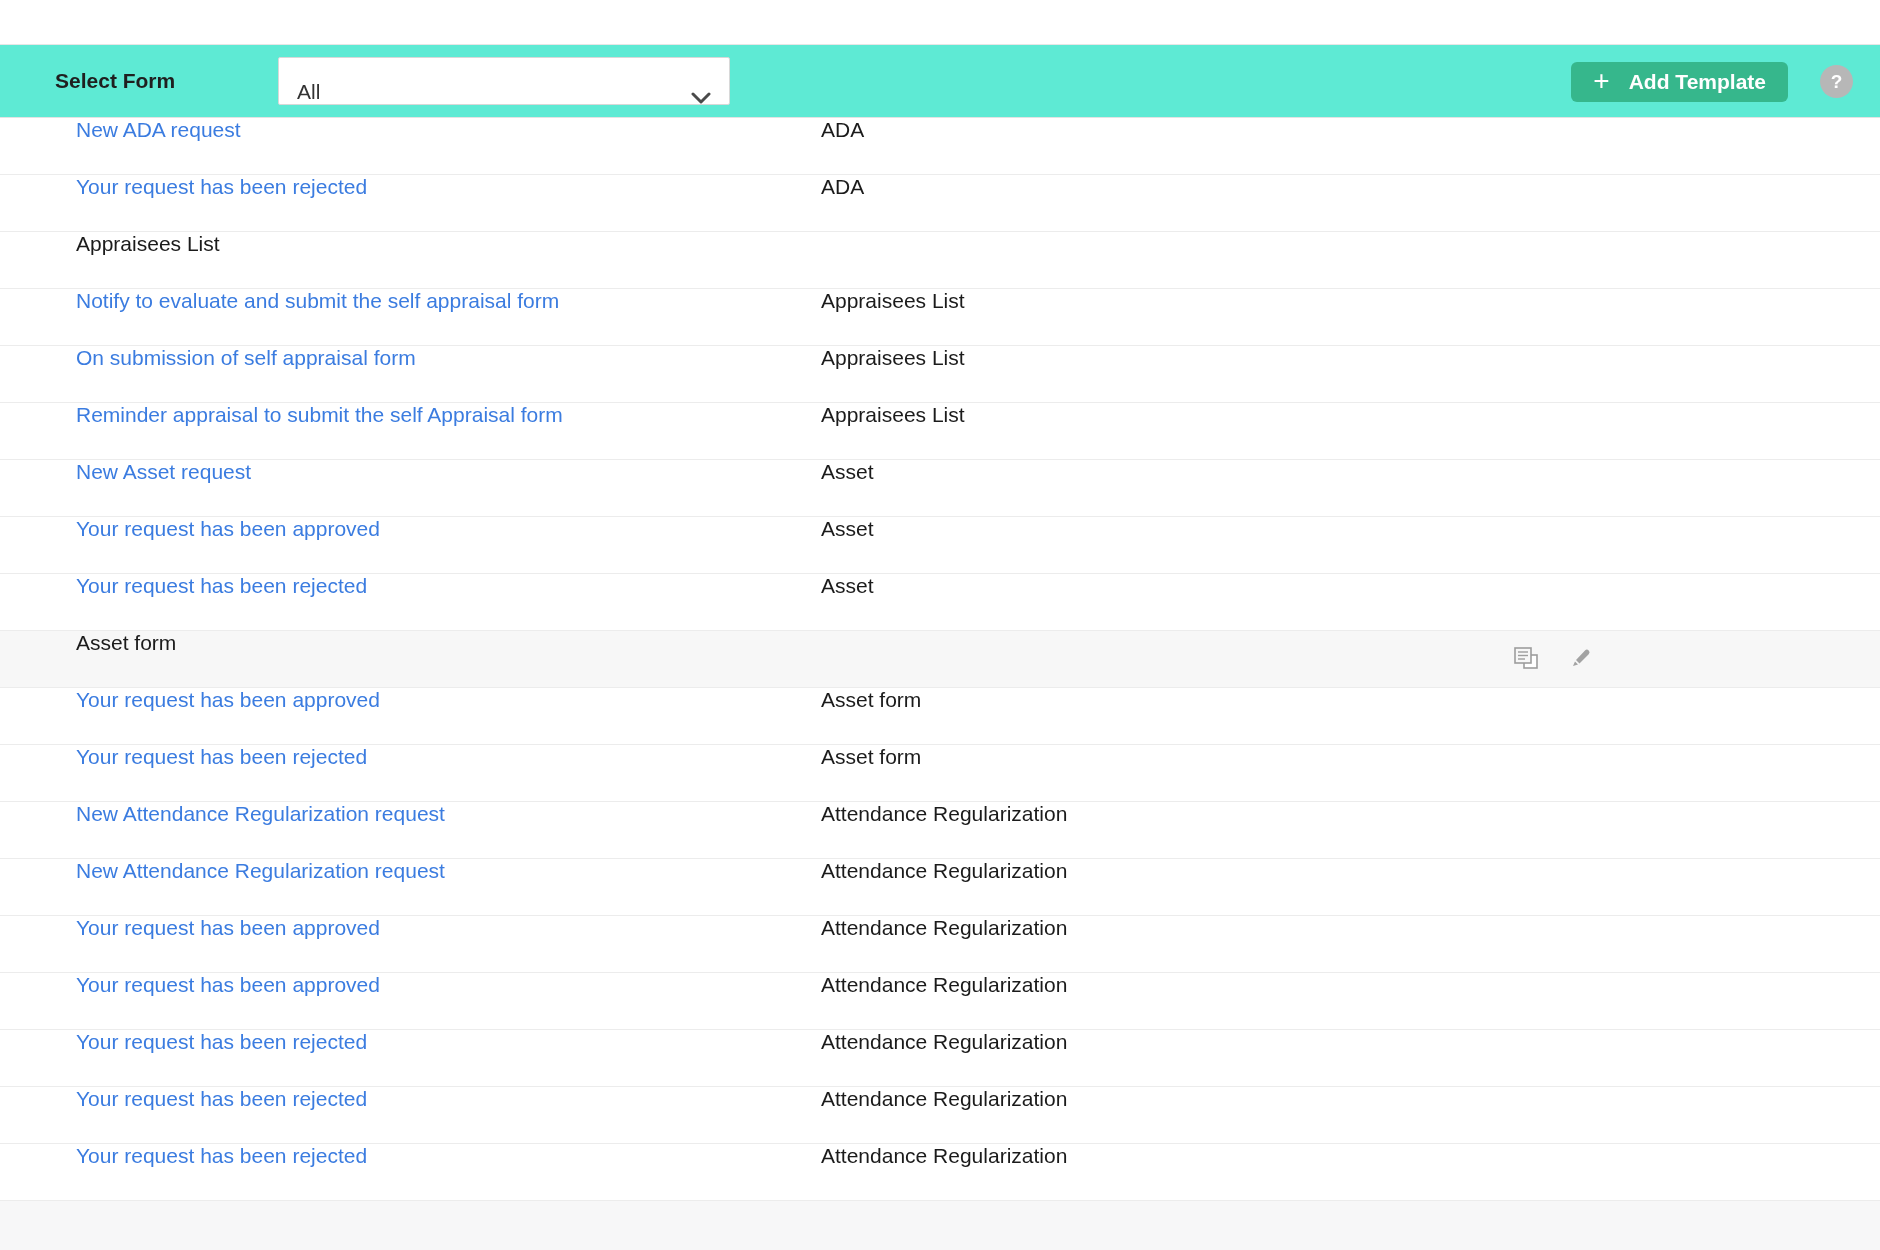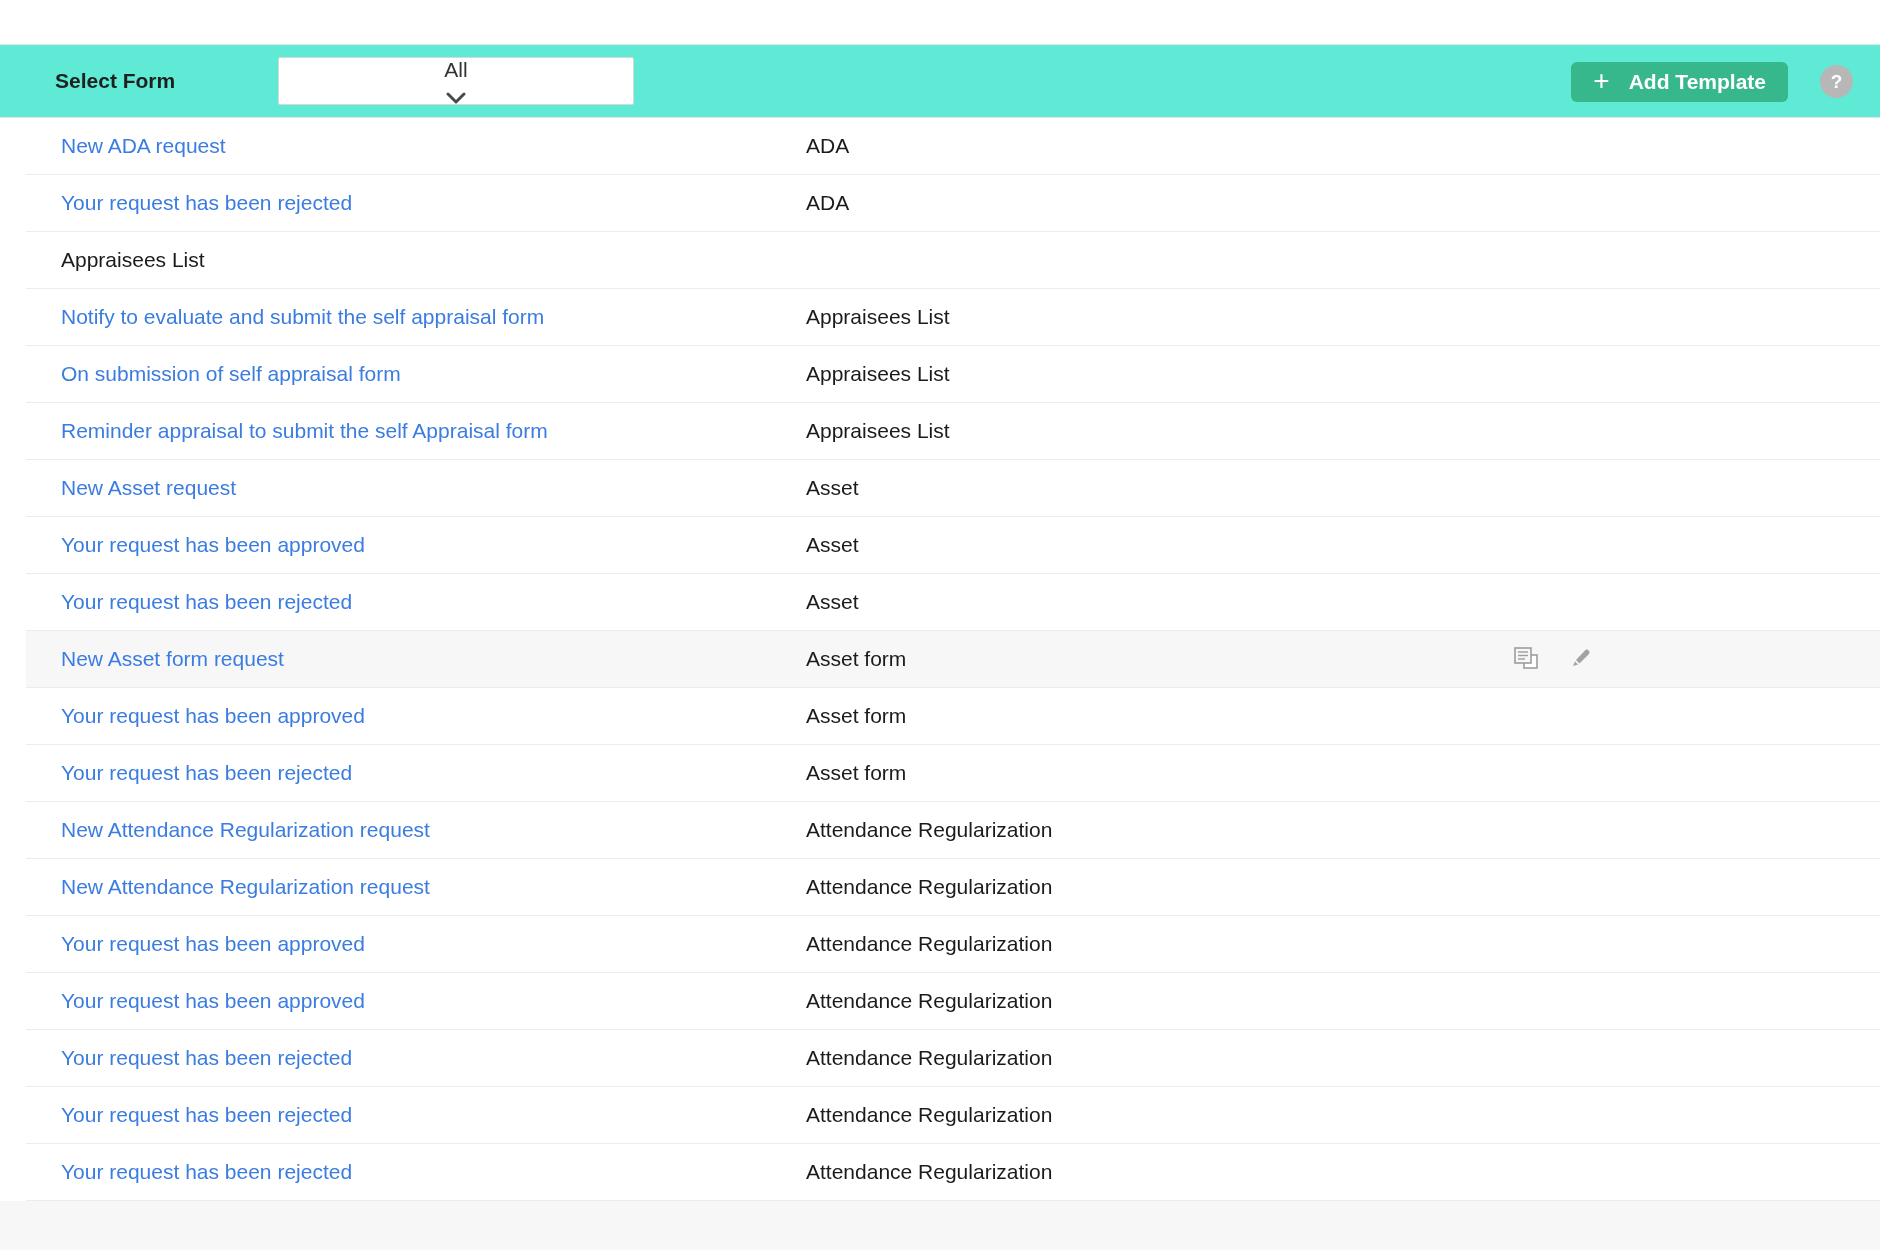--- a/index.html
+++ b/index.html
@@ -27,29 +27,28 @@
     position: absolute;
     left: 55px; top: 50%;
     transform: translateY(-50%);
     font-size: 21px;
     font-weight: bold;
     color: #1f1f1f;
   }
   .select-box {
     position: absolute;
     left: 278px; top: 12px;
-    width: 356px; height: 48px;
+    width: 452px; height: 48px;
     background: #ffffff;
     border: 1px solid #d8d8d8;
     border-radius: 2px;
     display: flex;
-    align-items: center;
+    align-items: flex-end;
     padding: 0 18px;
     cursor: pointer;
-    flex-direction: column;
   }
   .select-value { font-size: 21px; color: #333333; flex: 1; }
   .chev { width: 20px; height: 12px; flex: none; }
 
   .add-btn {
     position: absolute;
     right: 92px; top: 17px;
     height: 40px;
     border: none;
     border-radius: 6px;
@@ -80,25 +79,23 @@
     justify-content: center;
     cursor: pointer;
   }
 
   
   .tbl { flex: none; }
   .row {
     position: relative;
     height: 57px;
     display: flex;
-    align-items: center;
-    padding-left: 35px;
+    padding-left: 76px;
     border-bottom: 1px solid #ececec;
     background: #ffffff;
-    margin-left: 26px;
   }
   .row.highlight { background: #f7f7f7; }
   .c1 {
     width: 745px;
     flex: none;
     font-size: 21px;
     color: #3b7ce0;
     text-decoration: none;
     cursor: pointer;
     white-space: nowrap;
@@ -191,21 +188,20 @@
 
   </div>
 
   <div class="row">
     <a class="c1">Your request has been rejected</a>
     <div class="c2">Asset</div>
 
   </div>
 
   <div class="row highlight">
-    <a class="c1">New Asset form request</a>
     <div class="c2">Asset form</div>
     <div class="actions">
       <button class="icon-btn">
         <svg width="27" height="26" viewBox="0 0 27 26">
           <rect x="11" y="9" width="13" height="13" fill="#ffffff" stroke="#9d9d9d" stroke-width="1.6"></rect>
           <rect x="2" y="2" width="16" height="15" fill="#f7f7f7" stroke="#9d9d9d" stroke-width="1.6"></rect>
           <line x1="5" y1="6" x2="15" y2="6" stroke="#9d9d9d" stroke-width="1.4"></line>
           <line x1="5" y1="9.5" x2="15" y2="9.5" stroke="#9d9d9d" stroke-width="1.4"></line>
           <line x1="5" y1="13" x2="12" y2="13" stroke="#9d9d9d" stroke-width="1.4"></line>
         </svg>

